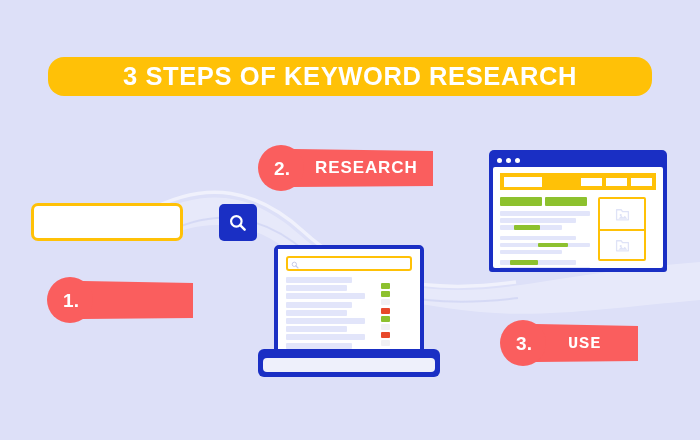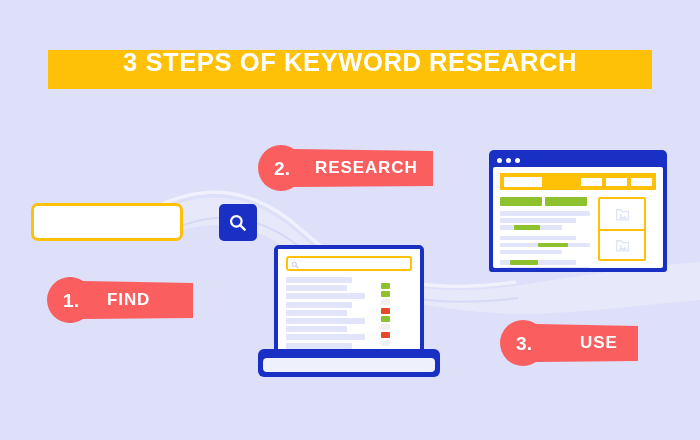--- a/index.html
+++ b/index.html
@@ -28,26 +28,27 @@
   .swoosh-layer {
     position: absolute;
     left: 0; top: 0;
     width: 700px; height: 440px;
     pointer-events: none;
   }
 
   
   .title-banner {
     position: absolute;
-    left: 48px; top: 50px;
+    left: 48px; top: 57px;
     width: 604px; height: 39px;
     background: #ffc107;
     display: flex;
-    align-items: flex-start;
+    align-items: center;
     justify-content: center;
+    border-radius: 16px;
   }
   .title-text {
     color: #ffffff;
     font-size: 25.5px;
     font-weight: bold;
     letter-spacing: 0.6px;
     white-space: nowrap;
     line-height: 1;
   }
 
@@ -121,21 +122,21 @@
   #badge-find   { left: 47px;  top: 277px; width: 146px; }
   #badge-find   .step-ribbon { width: 110px; }
   #badge-find   .step-label  { left: 60px; }
 
   #badge-analyze { left: 258px; top: 145px; width: 175px; }
   #badge-analyze .step-ribbon { width: 139px; }
   #badge-analyze .step-label  { left: 57px; }
 
   #badge-use    { left: 500px; top: 320px; width: 138px; }
   #badge-use    .step-ribbon { width: 102px; }
-  #badge-use    .step-label  { left: 80px; }
+  #badge-use    .step-label  { left: 68px; font-family: Liberation Mono, monospace; }
 
   
   .laptop {
     position: absolute;
     left: 258px; top: 245px;
     width: 182px; height: 132px;
   }
   .laptop-lid {
     position: absolute;
     left: 16px; top: 0;
@@ -320,21 +321,20 @@
         <line x1="14.6" y1="14.6" x2="20" y2="20" stroke="#ffffff" stroke-width="2.9" stroke-linecap="round"></line>
       </svg>
     </div>
   </div>
 
   <div class="step-badge" id="badge-find">
     <div class="step-ribbon"></div>
     <div class="step-circle">
       <span class="step-number">1.</span>
     </div>
-    <div class="step-label">FIND</div>
   </div>
 
   <div class="step-badge" id="badge-analyze">
     <div class="step-ribbon"></div>
     <div class="step-circle">
       <span class="step-number">2.</span>
     </div>
     <div class="step-label">RESEARCH</div>
   </div>
 

